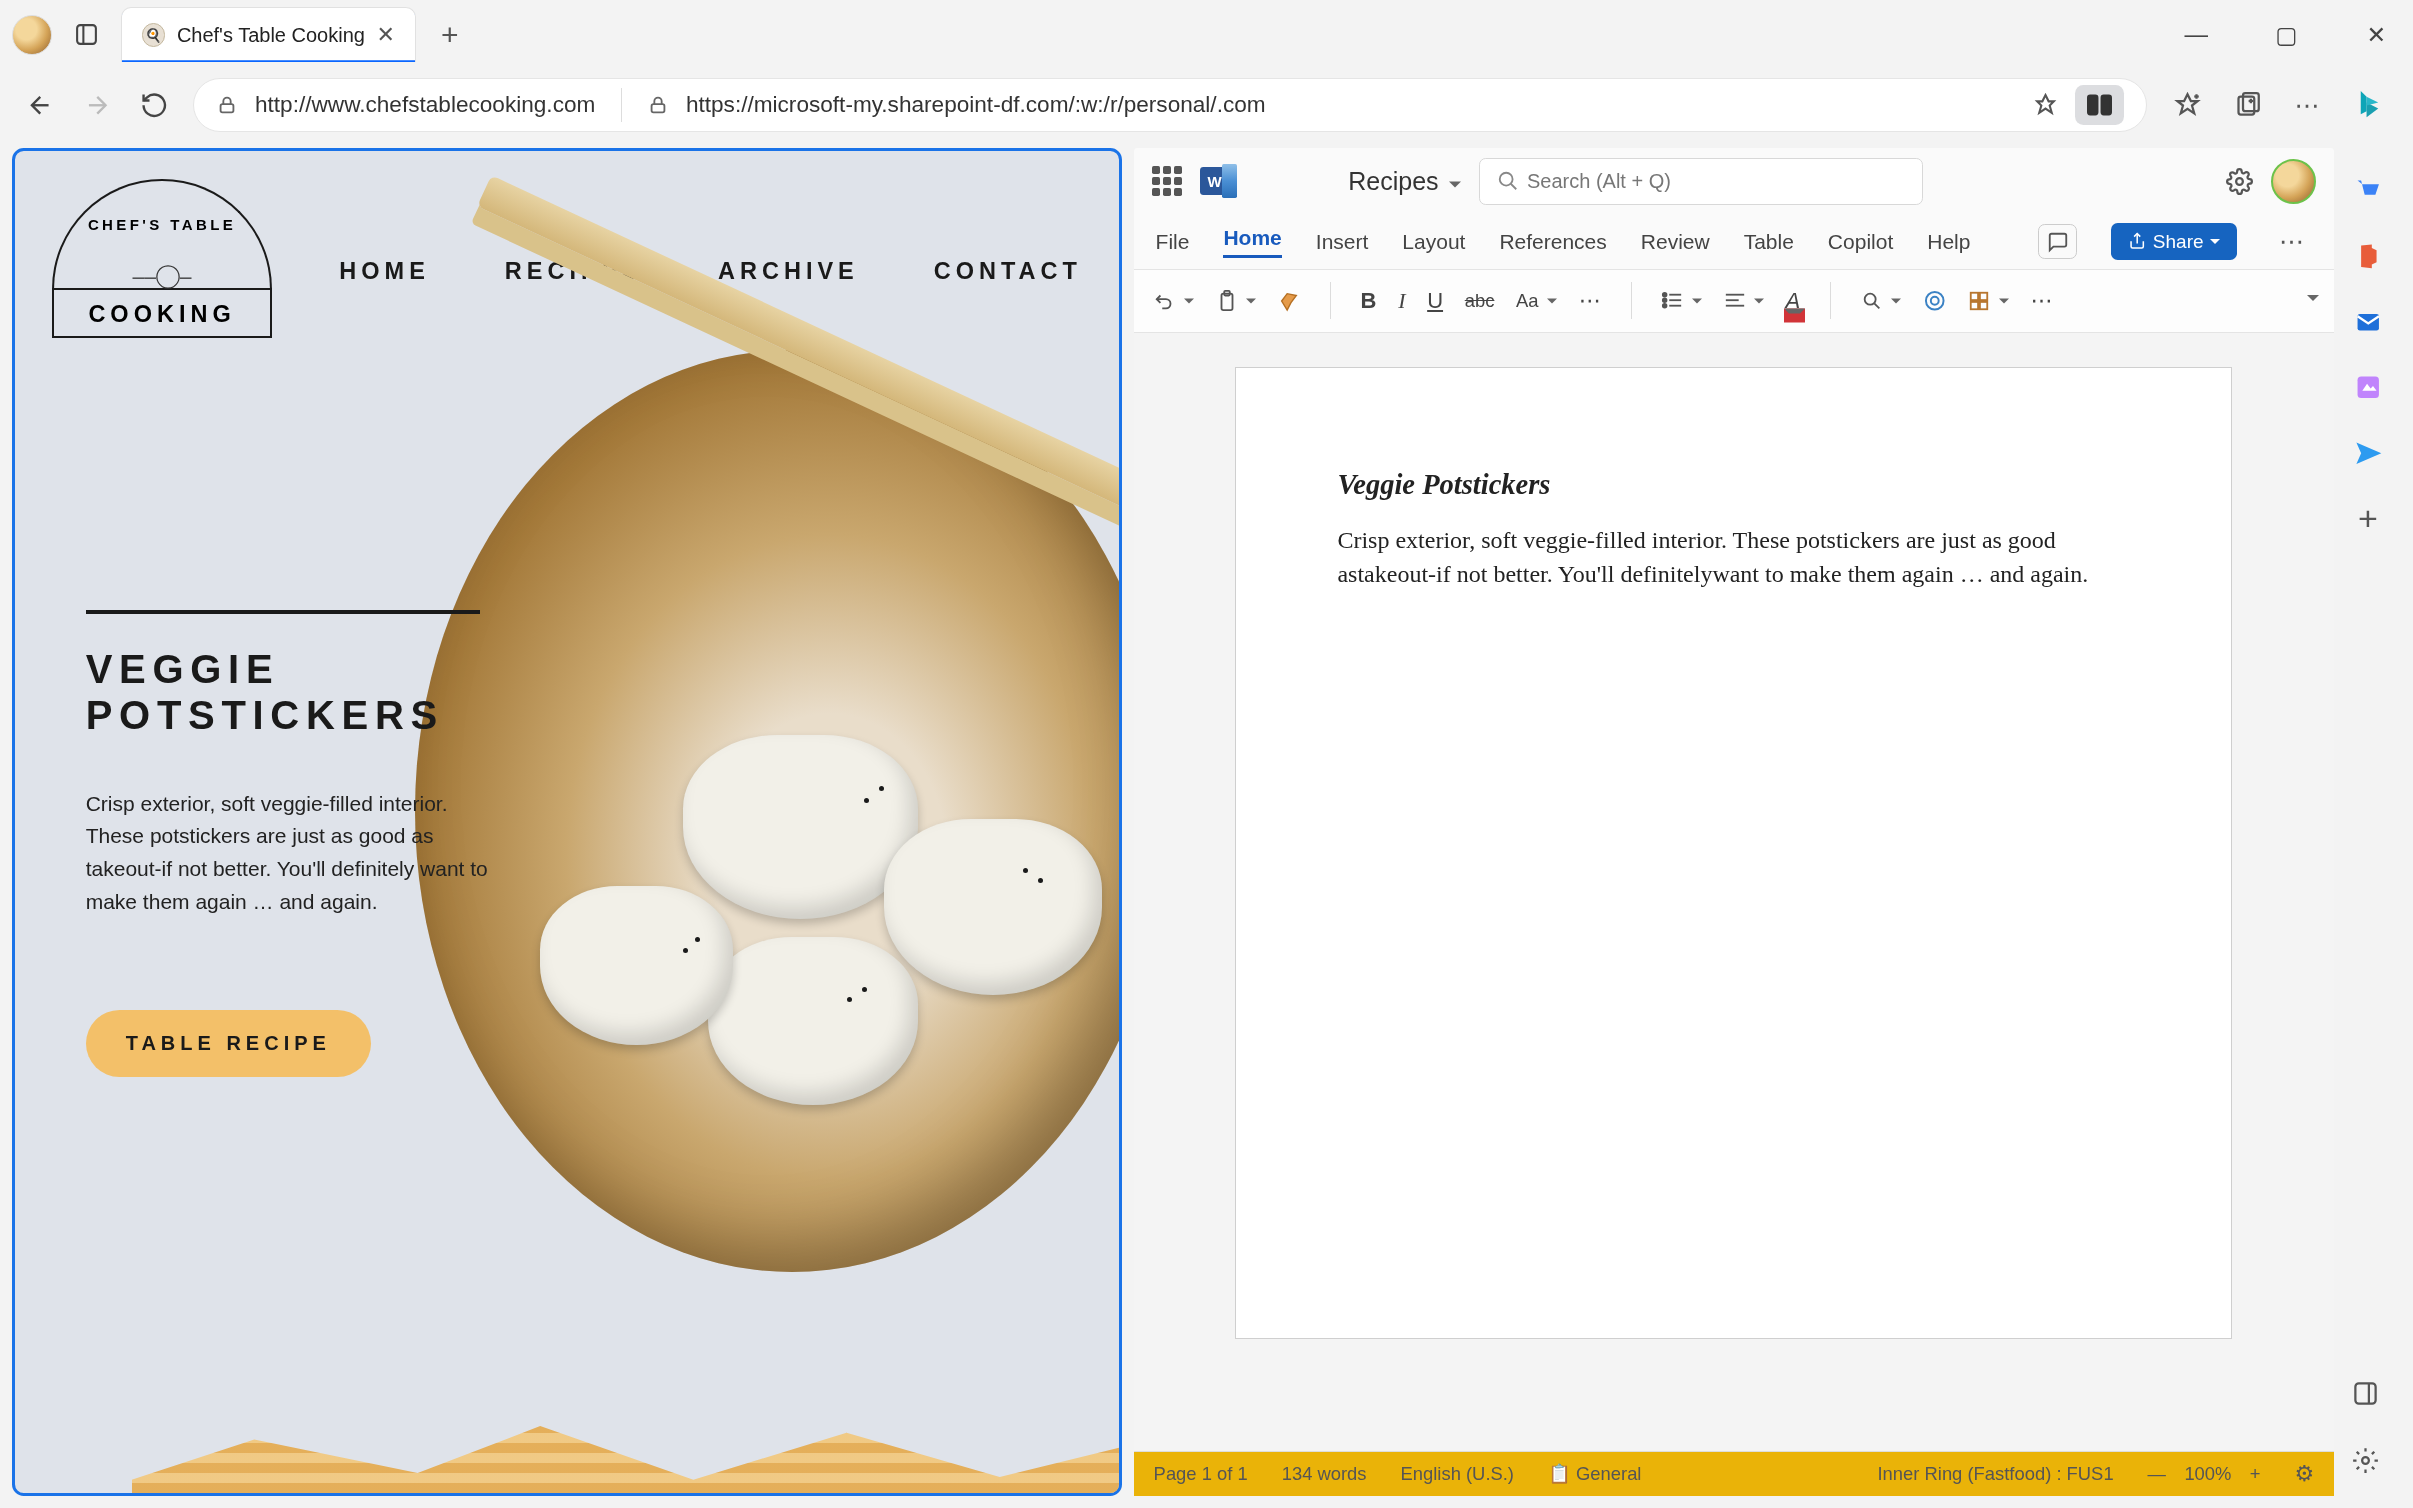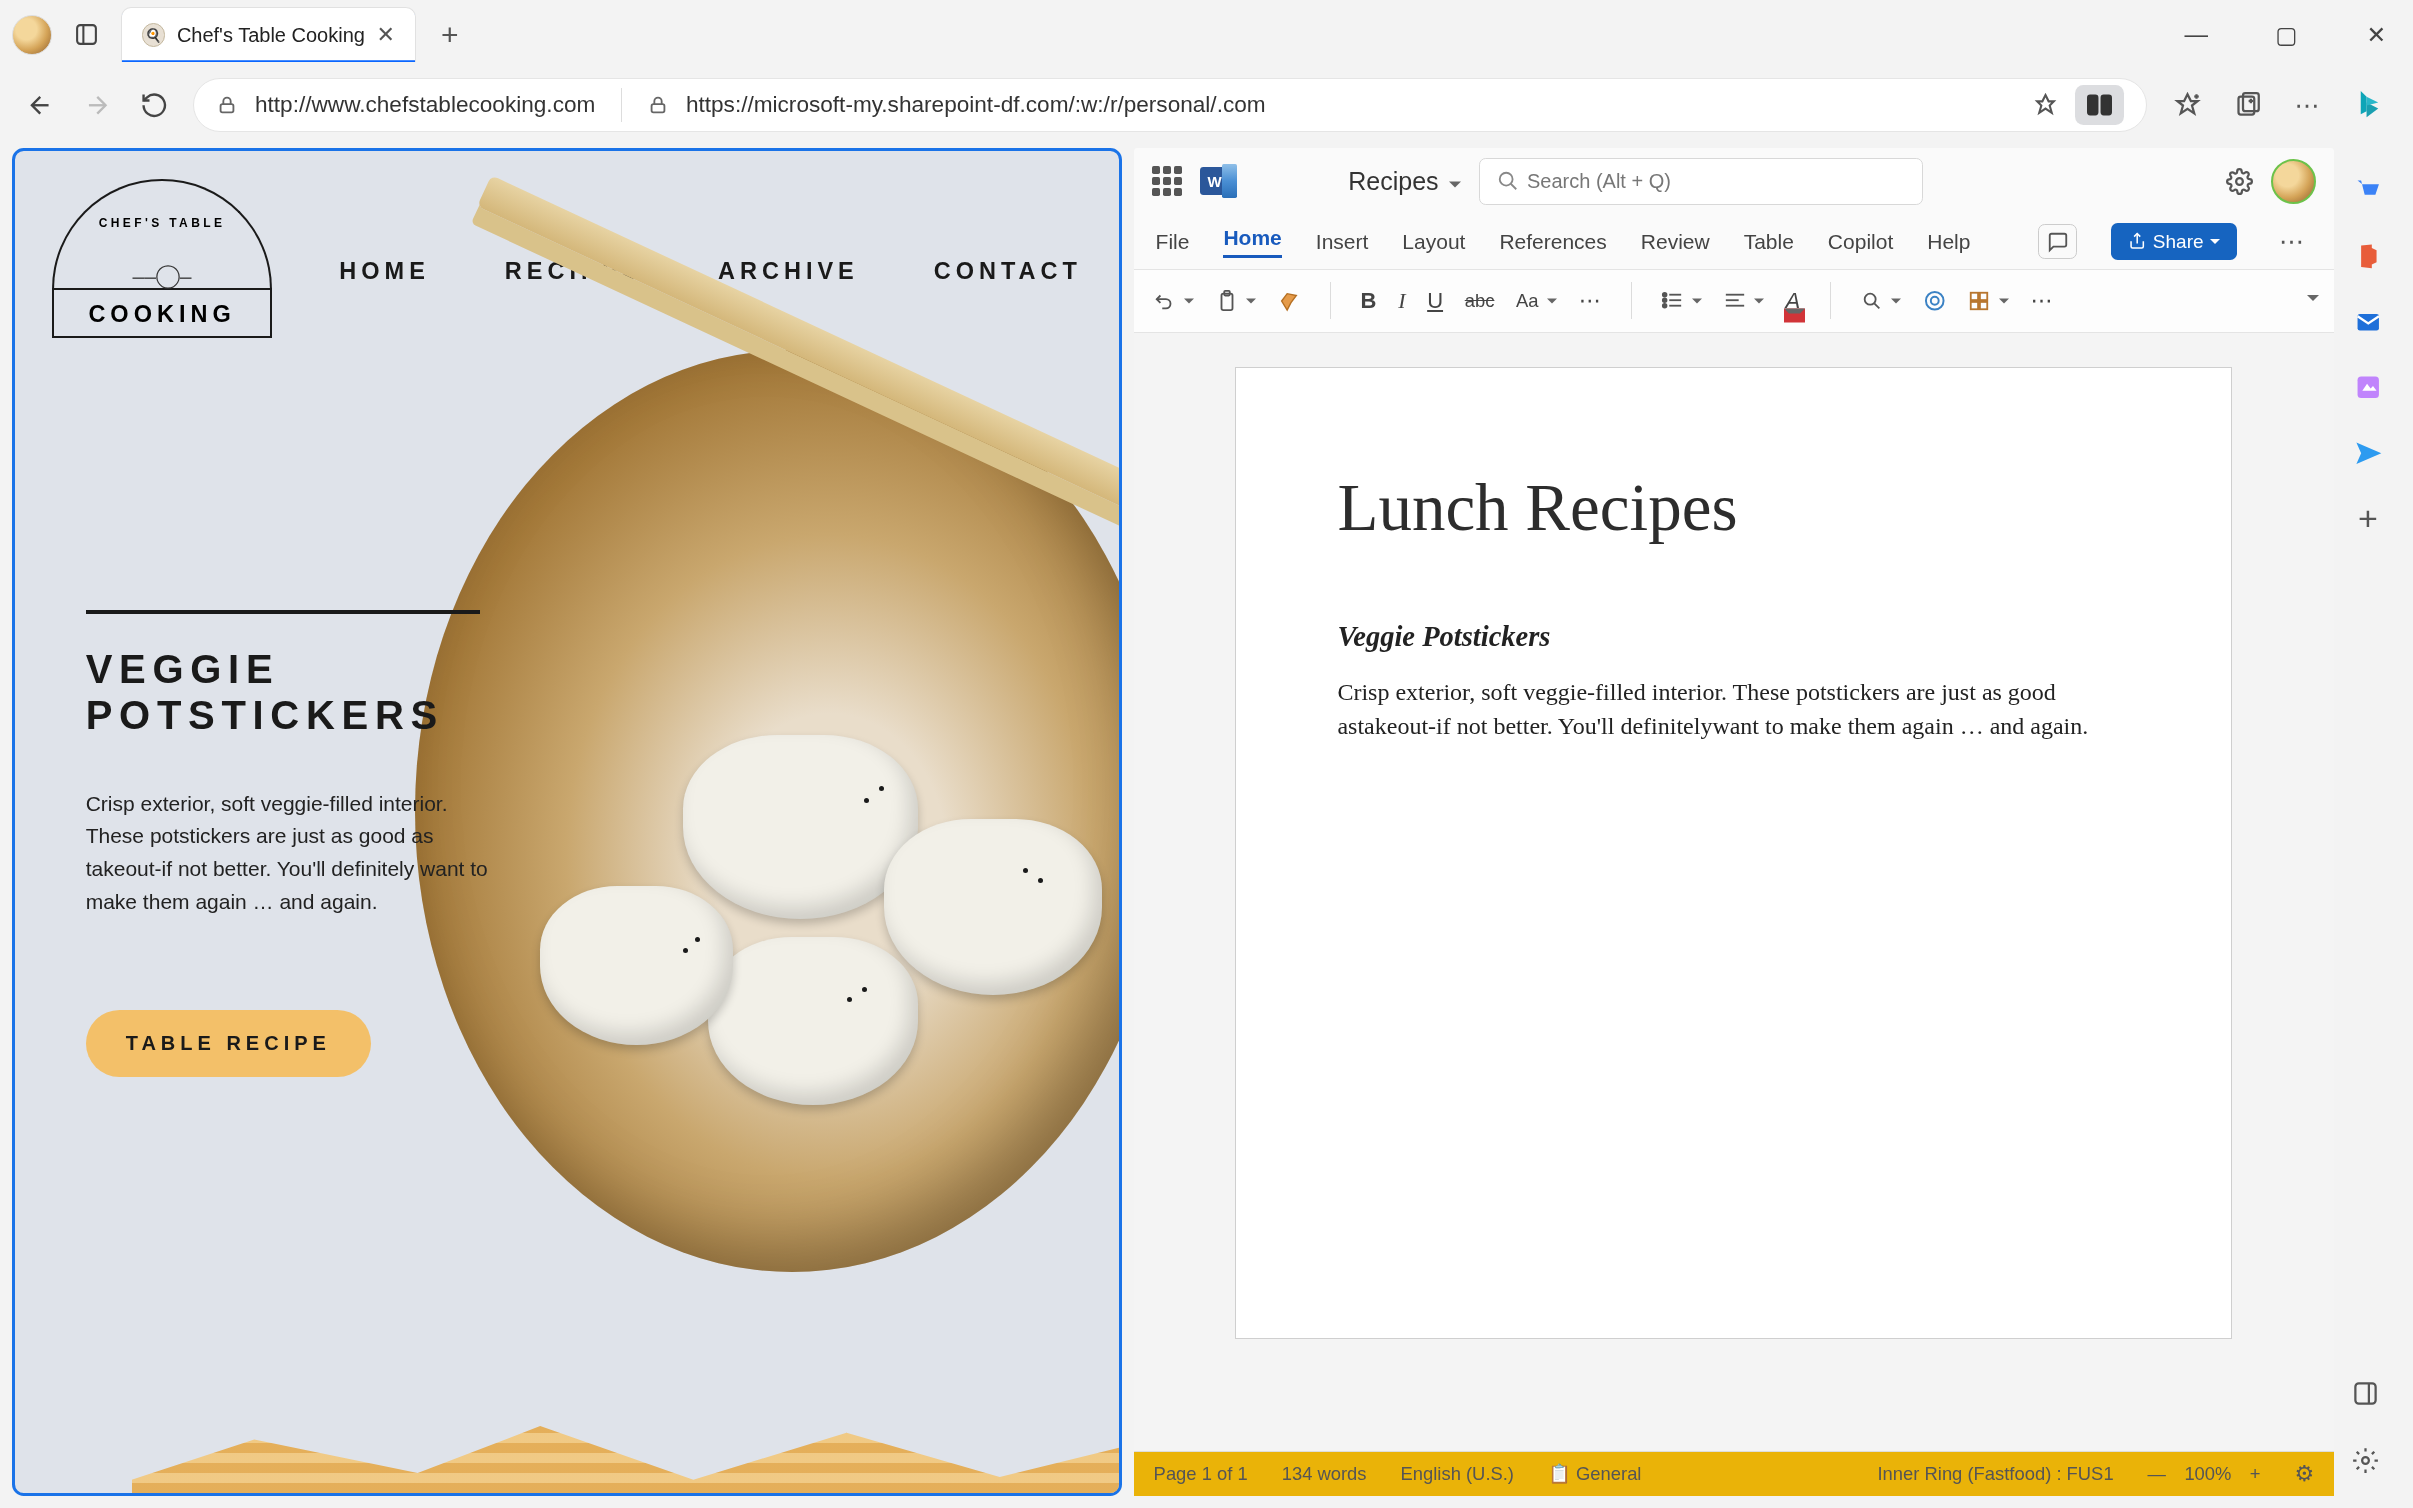--- a/index.html
+++ b/index.html
@@ -99,21 +99,21 @@
   width:251px;height:184px;border:none;position:relative;
 }
 .logo-arch {
   position:absolute;top:0;left:0;right:0;height:142px;
   border:2.5px solid #1a1a1a;border-bottom:none;border-radius:126px 126px 0 0;
 }
 .logo-base {
   position:absolute;bottom:25px;left:0;right:0;height:50px;
   border:2.5px solid #1a1a1a;
 }
-.logo-text-top { position:absolute;top:37px;left:0;right:0;text-align:center;font-size:12px;letter-spacing:3.4px;font-weight:700; }
+.logo-text-top { position:absolute;top:37px;left:0;right:0;text-align:center;font-size:15px;letter-spacing:3.4px;font-weight:700; }
 .logo-text-bottom { position:absolute;bottom:35px;left:0;right:0;text-align:center;font-size:23.5px;letter-spacing:5px;font-weight:800; }
 .logo-utensils { position:absolute;top:84px;left:0;right:0;text-align:center;font-size:23.5px;color:#333; }
 .site-nav { display:flex; gap:75px; margin-left:67px; }
 .site-nav a { font-size:23.5px;letter-spacing:5px;font-weight:600;color:#1a1a1a;text-decoration:none; }
 
 .hero { position:relative; height: calc(100% - 218px); }
 .hero-img {
   position:absolute; right:-50px; top:-42px; width:754px; height:922px;
   background: radial-gradient(ellipse at 55% 55%, #e9ddca 20%, #c9a76e 45%, #a37838 70%, #7d5420 100%);
   border-radius:50%;
@@ -472,21 +472,20 @@
                 <rect x="13" y="13" width="8" height="8"></rect>
               </svg>
             </span>
           <span class="rb-btn">⋯</span>
         </div>
         <span class="ribbon-caret"></span>
       </div>
 
       <div class="doc-scroll">
         <div class="page">
-          <h1>Lunch Recipes</h1>
           <h3>Veggie Potstickers</h3>
           <p>Crisp exterior, soft veggie-filled interior. These potstickers are just as good astakeout-if not better. You'll definitelywant to make them again … and again.</p>
         </div>
       </div>
 
       <div class="statusbar">
         <span>Page 1 of 1</span>
         <span>134 words</span>
         <span>English (U.S.)</span>
         <span>📋 <span>General</span></span>

